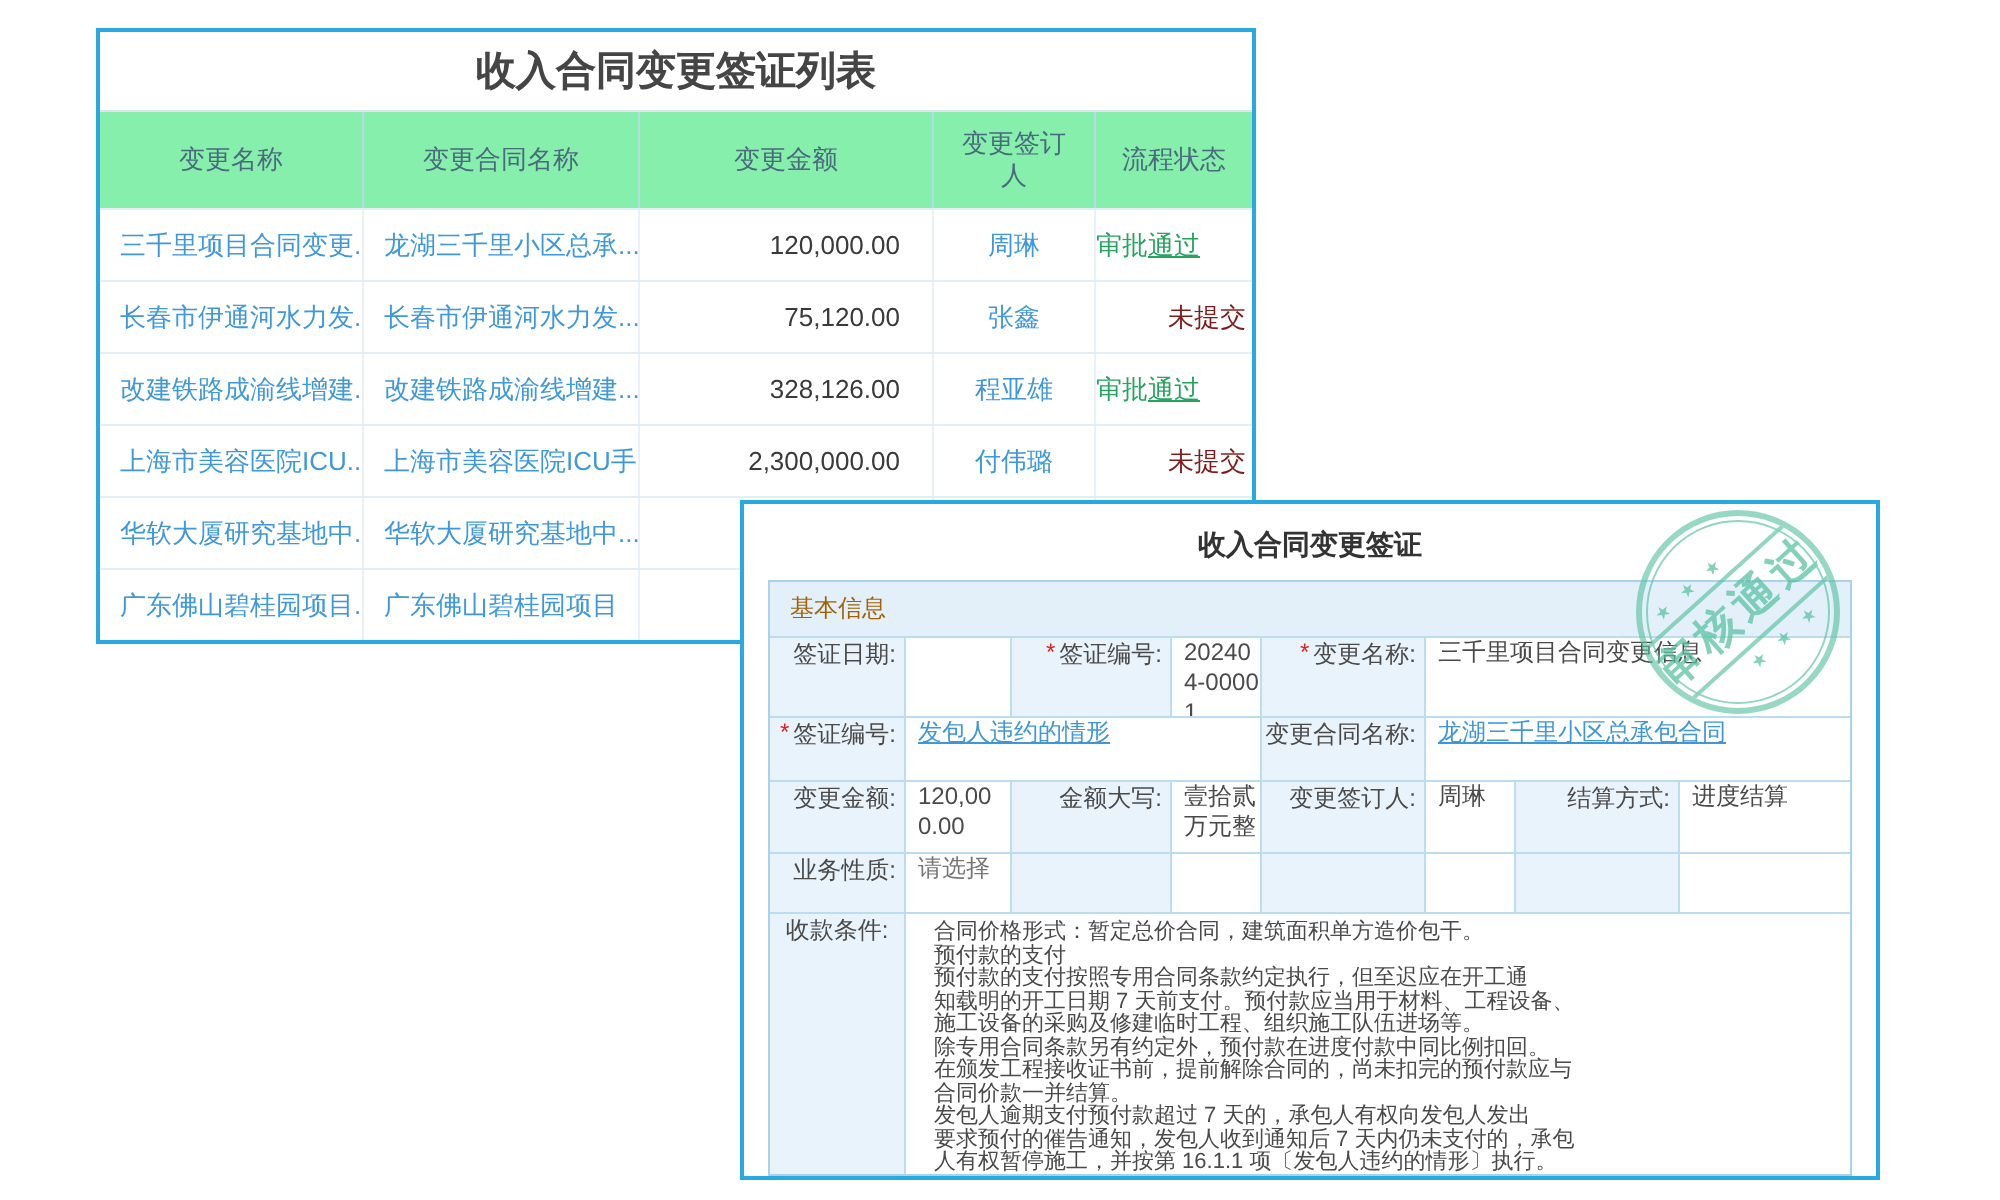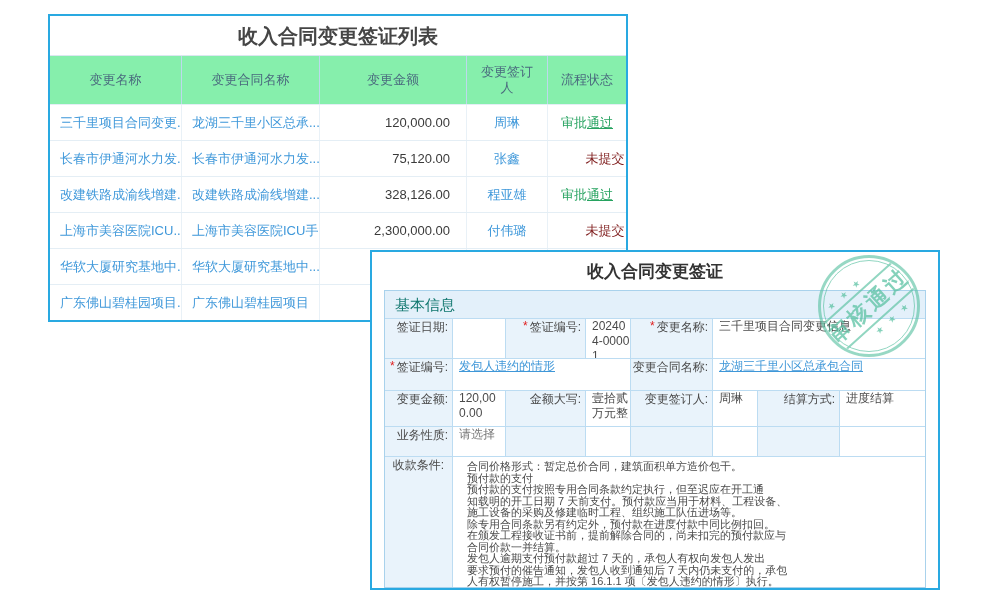--- a/index.html
+++ b/index.html
@@ -15,33 +15,33 @@
   .lheader .hc { display:flex; align-items:center; justify-content:center; text-align:center;
     font-size:13px; color:#4a6a7e; padding:0 12px; border-left:1px solid #bcd9ec; line-height:1.25; }
   .lheader .hc:first-child { border-left:none; }
   .lrow { display:flex; height:36px; border-top:1px solid #e4eef5; }
   .lrow .lc { display:flex; align-items:center; font-size:13px; border-left:1px solid #e9f1f7; overflow:hidden; white-space:nowrap; }
   .lrow .lc:first-child { border-left:none; }
   .c-name   { width:131px; color:#3f98da; padding-left:10px; }
   .c-contr  { width:138px; color:#3f98da; padding-left:10px; }
   .c-amt    { width:147px; color:#3a3a3a; justify-content:flex-end; padding-right:16px; }
   .c-signer { width:81px;  color:#3f98da; justify-content:center; }
-  .c-status { width:79px;  justify-content:center; }
+  .c-status { width:79px;  }
   .st-approved { color:#27a360; }
   .st-approved .u { text-decoration:underline; }
   .st-unsubmitted { color:#7f1d1d;padding-left:36px; }
 
   
   .detail-panel { position:absolute; left:370px; top:250px; width:570px; height:340px;
     background:#fff; border:2px solid #29a9e1; z-index:2; }
-  .detail-title { height:38px; line-height:40px; text-align:center; font-size:17px;
+  .detail-title { height:38px; line-height:40px; text-align:center; font-size:14px;
     font-weight:bold; color:#333; }
   .form { margin:0 12px; border:1px solid #a9d2ec; }
-  .sec-header { height:27px; line-height:27px; background:#e3f0fa; color:#0f766e;
-    font-size:15px; padding-left:10px; }
+  .sec-header { height:27px; line-height:27px; background:#e3f0fa; color:#a16207;
+    font-size:12px; padding-left:10px; }
   .form-grid { display:grid; width:100%;
     grid-template-columns:67px 53px 80px 45px 82px 45px 82px 86px;
     grid-template-rows:40px 32px 36px 30px 131px; }
   .fc { border-top:1px solid #bcdcf2; border-left:1px solid #bcdcf2; font-size:12px;
     display:flex; align-items:flex-start; overflow:hidden; }
   .fc.nl { border-left:none; }
   .lbl { background:#e9f3fb; color:#4a4a4a; justify-content:flex-end; text-align:right;
     padding-right:4px; white-space:nowrap; }
   .val { background:#fff; color:#4a4a4a; padding-left:6px; word-break:break-all; line-height:1.25; }
   .sp3 { grid-column:span 3; }

